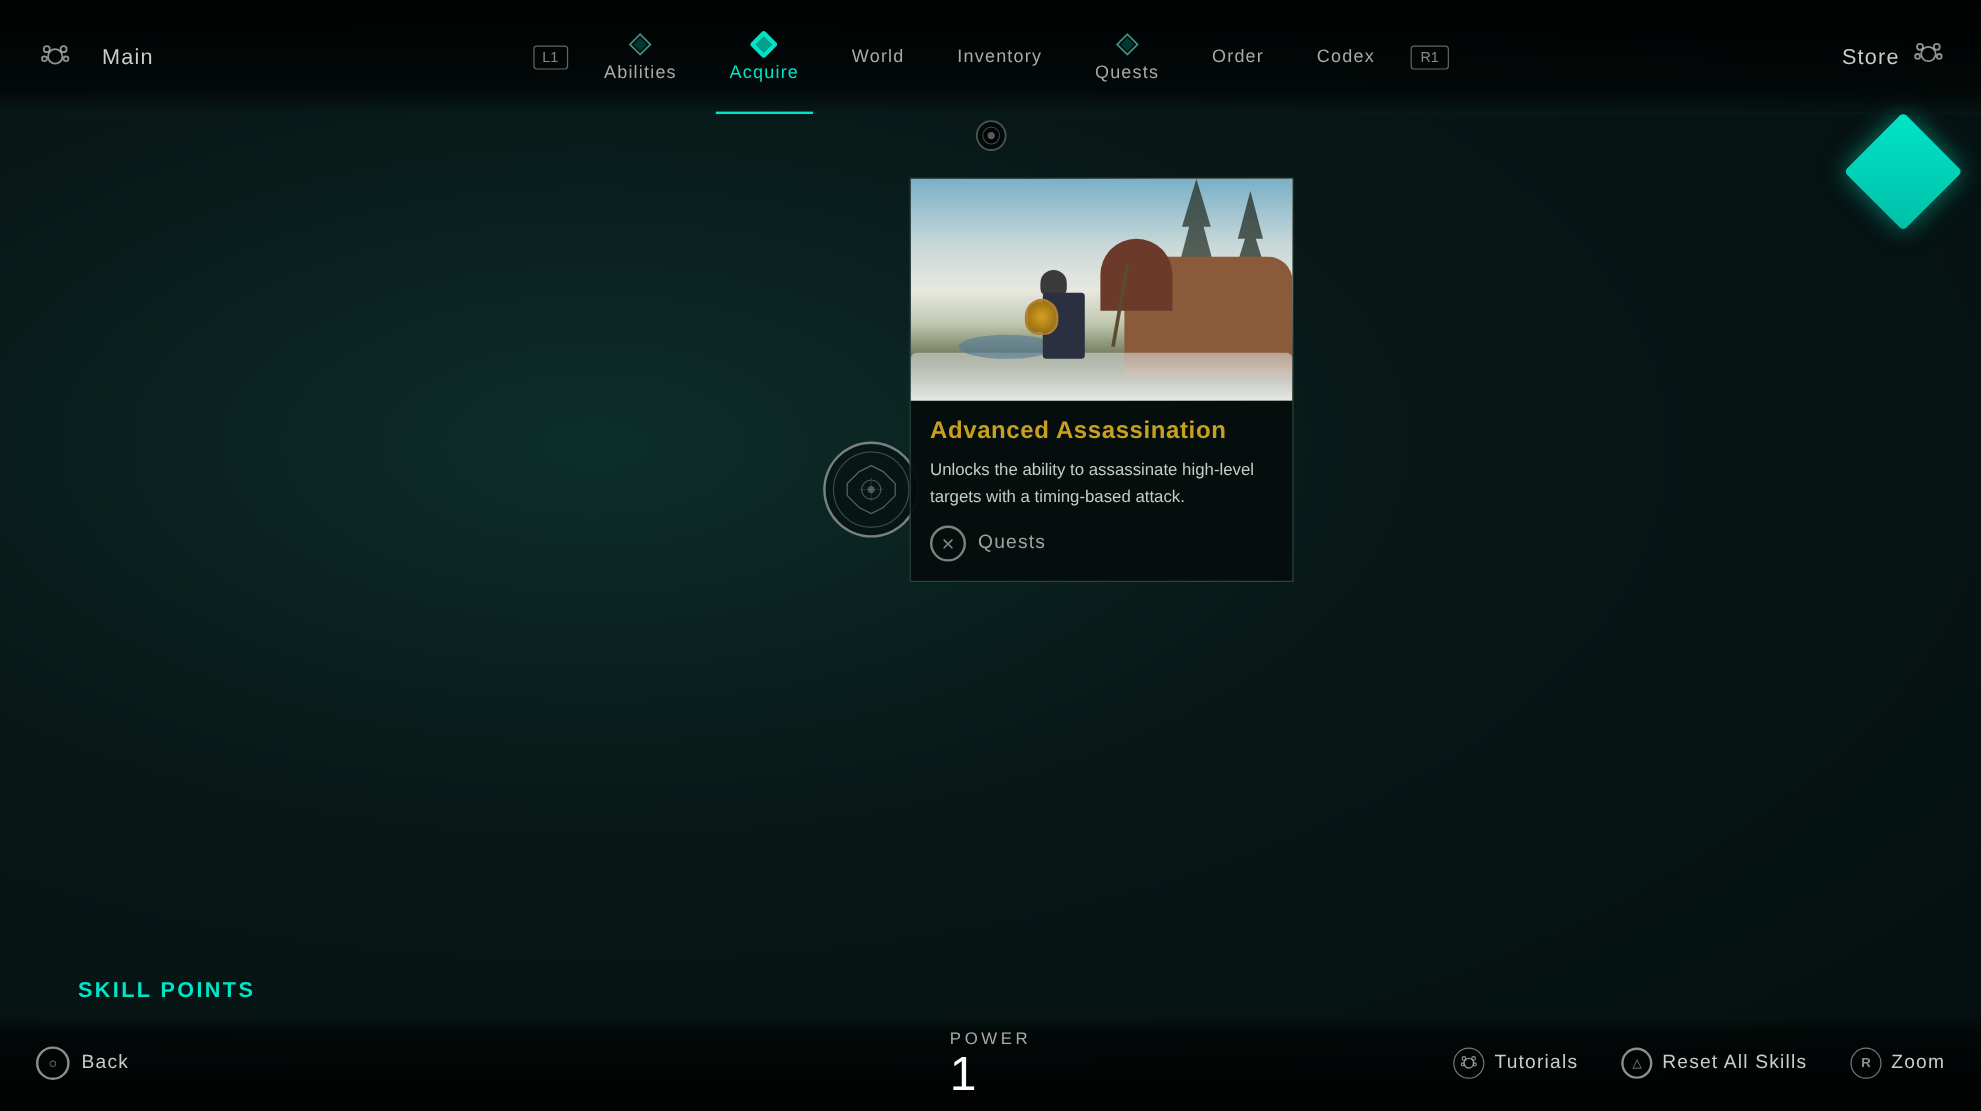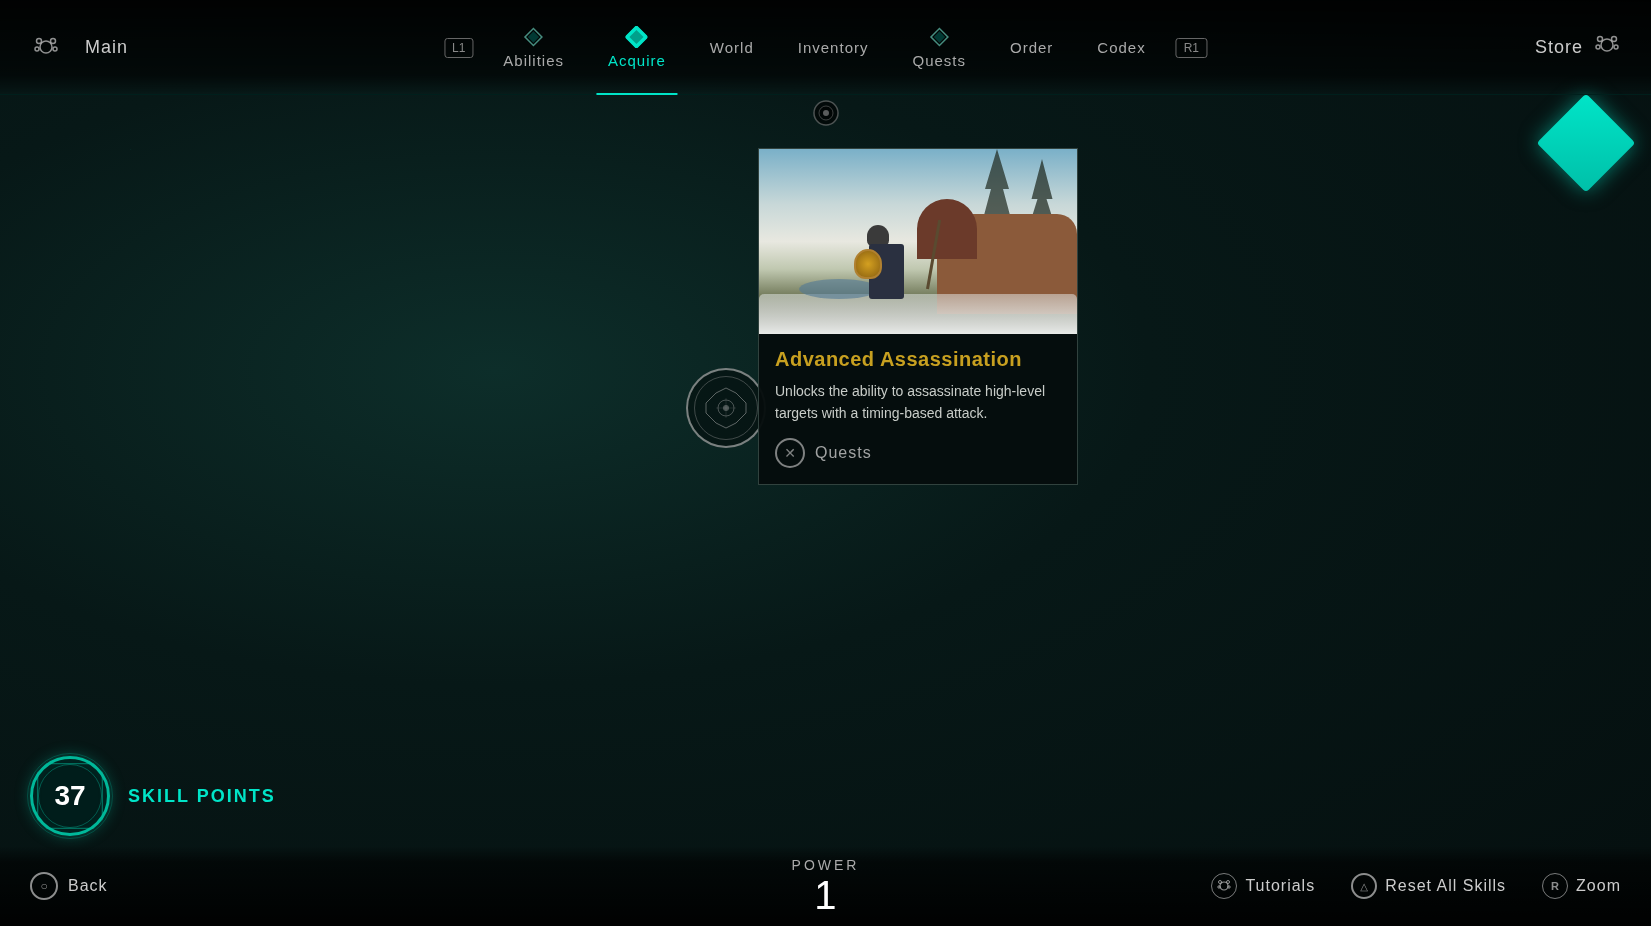--- a/index.html
+++ b/index.html
@@ -369,21 +369,21 @@
       color: #ccc;
       letter-spacing: 1px;
     }
 
     .bottom-center {
       position: absolute;
       left: 50%;
       transform: translateX(-50%);
       display: flex;
       flex-direction: column;
-      align-items: center;
+      align-items: flex-start;
     }
 
     .power-label {
       font-size: 14px;
       color: #aaa;
       letter-spacing: 3px;
       margin-bottom: 2px;
     }
 
     .power-value {
@@ -463,20 +463,21 @@
       color: #fff;
       font-weight: 600;
       z-index: 1;
     }
 
     .skill-points-text {
       font-size: 18px;
       color: #00e5c8;
       letter-spacing: 2px;
       font-weight: 600;
+      margin-left: 35px;
     }
   </style>
 </head>
 <body>
 
 <div class="background"></div>
 
 <svg class="stars" xmlns="http://www.w3.org/2000/svg">
 
   <circle cx="120" cy="180" r="1" fill="rgba(200,230,225,0.7)"></circle>
@@ -723,27 +724,20 @@
     <div class="skill-acquire">
       <div class="acquire-button-icon">
         <span>✕</span>
       </div>
       <span class="acquire-label">Quests</span>
     </div>
   </div>
 </div>
 
 <div class="skill-points-display">
-  <div class="skill-points-badge">
-
-    <svg style="position:absolute;inset:0;width:100%;height:100%;" viewBox="0 0 80 80">
-      <polygon points="15,5 65,5 75,15 75,65 65,75 15,75 5,65 5,15" fill="none" stroke="rgba(0,184,154,0.5)" stroke-width="1.5"></polygon>
-    </svg>
-    <span class="skill-points-number">37</span>
-  </div>
   <span class="skill-points-text">SKILL POINTS</span>
 </div>
 
 <div class="bottom-bar">
   <div class="bottom-left">
     <div class="bottom-btn-icon">
       <span>○</span>
     </div>
     <span class="bottom-btn-label">Back</span>
   </div>

